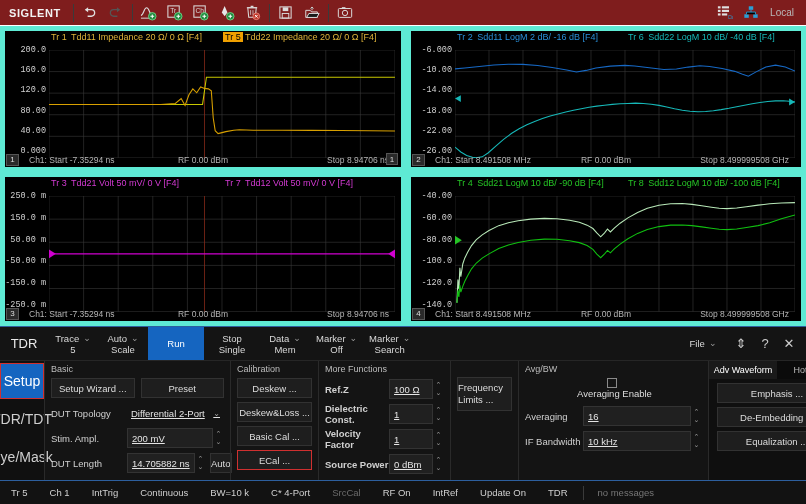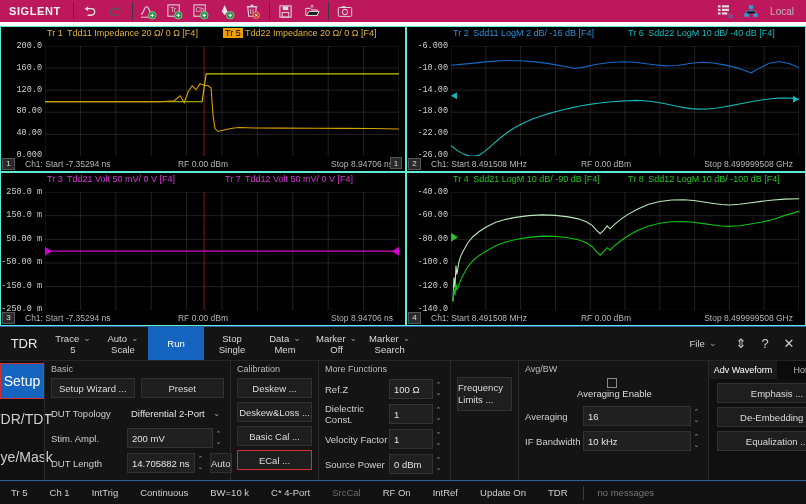--- a/index.html
+++ b/index.html
@@ -6,36 +6,36 @@
   html,body {
     width:806px; height:504px; overflow:hidden;
     background:#0d0d0d;
     font-family:"Liberation Sans", sans-serif;
     color:#d8d8d8;
   }
   #app { width:806px; height:504px; position:relative; display:flex; flex-direction:column; }
 
   
   .toolbar {
-    height:26px; background:#be185d; display:flex; align-items:center;
-    border-bottom:4px solid #ffffff; flex:0 0 26px;
+    height:26px; background:#7f1d1d; display:flex; align-items:center;
+    border-bottom:1px solid #ffffff; flex:0 0 26px;
   }
   .brand { font-size:11px; font-weight:bold; letter-spacing:.6px; color:#f2f2f2; padding:0 9px; }
   .tb-sep { width:1px; height:18px; background:#3a3a3a; margin:0 3px; }
   .tb-btn {
     width:26px; height:24px; display:flex; align-items:center; justify-content:center;
     position:relative; cursor:pointer;
   }
   .tb-btn svg { display:block; }
   .tb-right { margin-left:auto; display:flex; align-items:center; padding-right:6px; }
   .local-lbl { font-size:10px; color:#b9b9b9; padding:0 6px; }
 
   
   .charts { flex:0 0 300px; display:grid; grid-template-columns:406px 400px; grid-template-rows:146px 154px; background:#000; }
-  .chart { position:relative; background:#000; border:1px solid #5eead4; overflow:hidden; }
+  .chart { position:relative; background:#000; border:5px solid #5eead4; overflow:hidden; }
   .chart .plot { position:absolute; left:44px; right:6px; top:19px; bottom:16px; background:#000; }
   .chart .grid-svg { position:absolute; inset:0; }
   .tr-titles { position:absolute; top:1px; left:44px; right:4px; height:16px; display:flex; font-size:9px; white-space:nowrap; }
   .tr-title { flex:1 1 50%; }
   .tr-tag { padding:0 2px; }
   .tr-tag.sel { background:#f0a000; color:#000; }
   .ylabels { position:absolute; left:0; top:19px; bottom:16px; width:44px; }
   .ylab { position:absolute; right:3px; font-size:8.5px; color:#cfcfcf; transform:translateY(-50%); white-space:nowrap;font-family:Liberation Mono, monospace; }
   .footer-row { position:absolute; left:0; right:0; bottom:0; height:15px; font-size:8.5px; color:#b5b5b5; display:flex; align-items:center; }
   .footer-row .ch-num {
@@ -85,25 +85,25 @@
 
   .btn {
     background:#1e1e1e; border:1px solid #323232; color:#ddd; font-size:9.5px;
     height:20px; display:flex; align-items:center; justify-content:center; cursor:pointer; margin-bottom:4px;
   }
   .btn.red { border:1px solid #d03030; }
   .row2 { display:flex; gap:6px; }
   .row2 .btn { flex:1; }
   .field-row { display:flex; align-items:center; height:22px; margin-bottom:3px; }
   .fl { font-size:9.5px; color:#d0d0d0; width:76px; flex:0 0 76px; }
-  .fl.w64 { width:64px; flex:0 0 64px; }
+  .fl.w64 { width:64px; flex:0 0 64px;font-weight:bold; }
   .fl.w58 { width:58px; flex:0 0 58px; }
   .fv {
     flex:1 1 auto; background:#202020; border:1px solid #333; height:20px; display:flex;
-    align-items:center; padding:0 4px; font-size:9.5px; color:#e4e4e4; cursor:pointer;
+    align-items:center; padding:0 4px; font-size:9.5px; color:#e4e4e4; cursor:pointer;text-decoration:underline;
   }
   .fv.plain { background:transparent; border:none; }
   .spin { display:flex; flex-direction:column; width:11px; flex:0 0 11px; align-items:center; justify-content:center; cursor:pointer; }
   .spin span { font-size:7px; line-height:8px; color:#9d9d9d; }
   .chev { margin-left:auto; font-size:8px; color:#a5a5a5; }
   .check-row { display:flex; align-items:center; font-size:9.5px; color:#ddd; margin:4px 0 6px 2px;flex-direction:column; }
   .chk { width:10px; height:10px; border:1px solid #8a8a8a; margin-right:6px; background:transparent; }
   .adv-tabs { display:flex; height:18px; }
   .adv-tab { flex:0 0 68px; font-size:9px; display:flex; align-items:center; justify-content:center; color:#bbb; cursor:pointer; background:#0b0b0b; }
   .adv-tab.active { background:#1a1a1a; color:#fff; }

